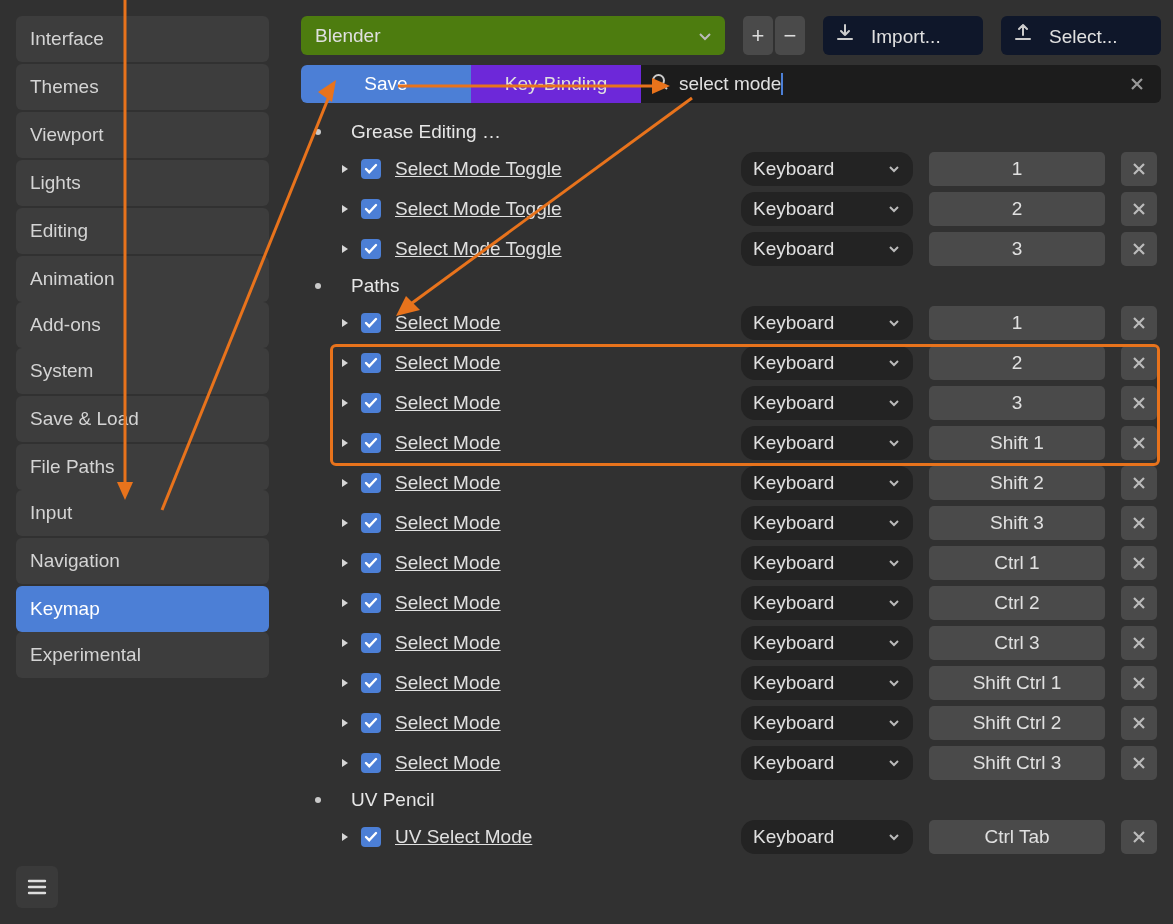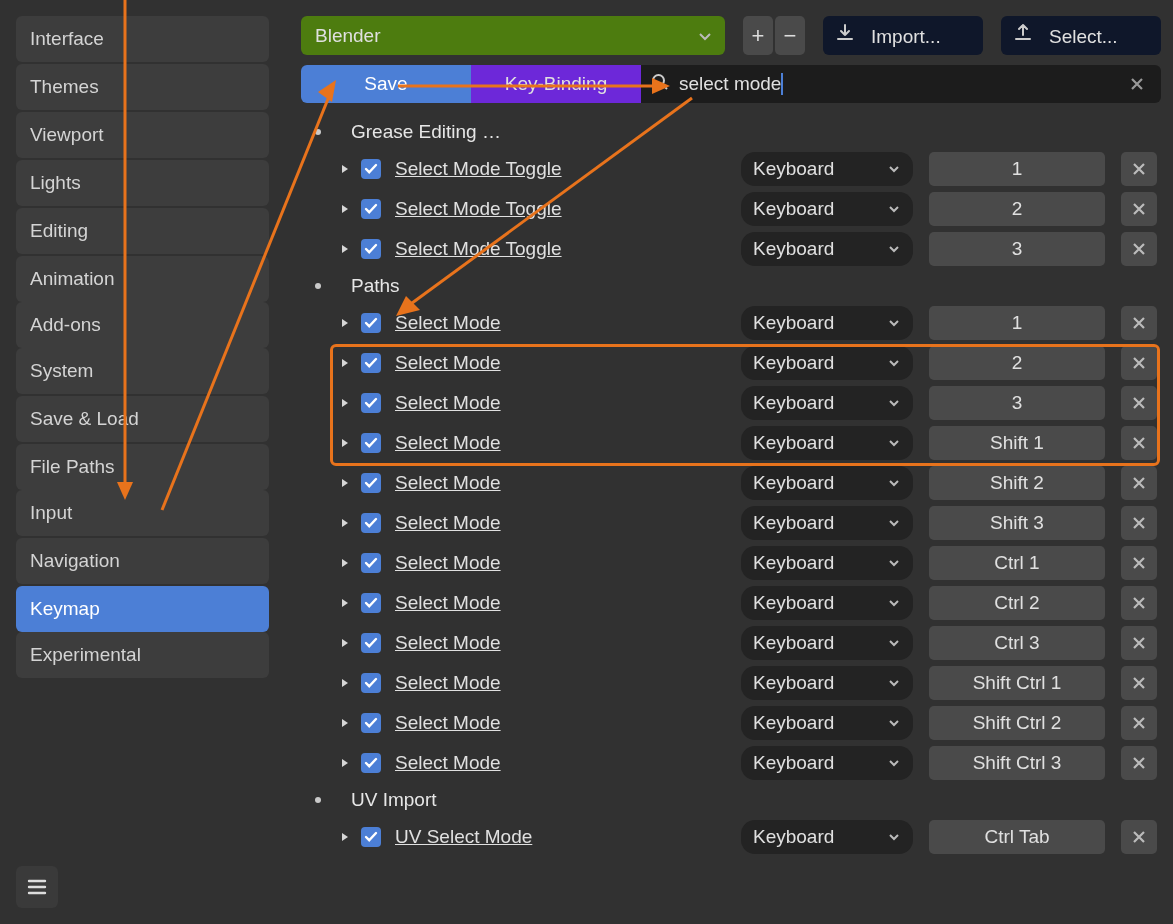--- a/index.html
+++ b/index.html
@@ -567,21 +567,21 @@
           </span>
           <span class="x-btn">
             <svg width="14" height="14" viewBox="0 0 14 14">
               <path d="M2 2l10 10M12 2L2 12" stroke="#bbb" stroke-width="2.2"></path>
             </svg>
           </span>
         </div>
         <div class="cat-row">
           <span class="bullet"></span>
           <span style="width:10px"></span>
-          <span>UV Import</span>
+          <span>UV Pencil</span>
         </div>
         <div class="item-row">
           <span class="disclosure">
             <svg width="10" height="10" viewBox="0 0 10 10">
               <polygon points="2,1 8,5 2,9" fill="#d6d6d6"></polygon>
             </svg>
           </span>
           <span class="checkbox">
             <svg width="14" height="14" viewBox="0 0 14 14">
               <path d="M2 7l3.2 3.2L12 3" stroke="#fff" stroke-width="2.4" fill="none" stroke-linecap="round"></path>

